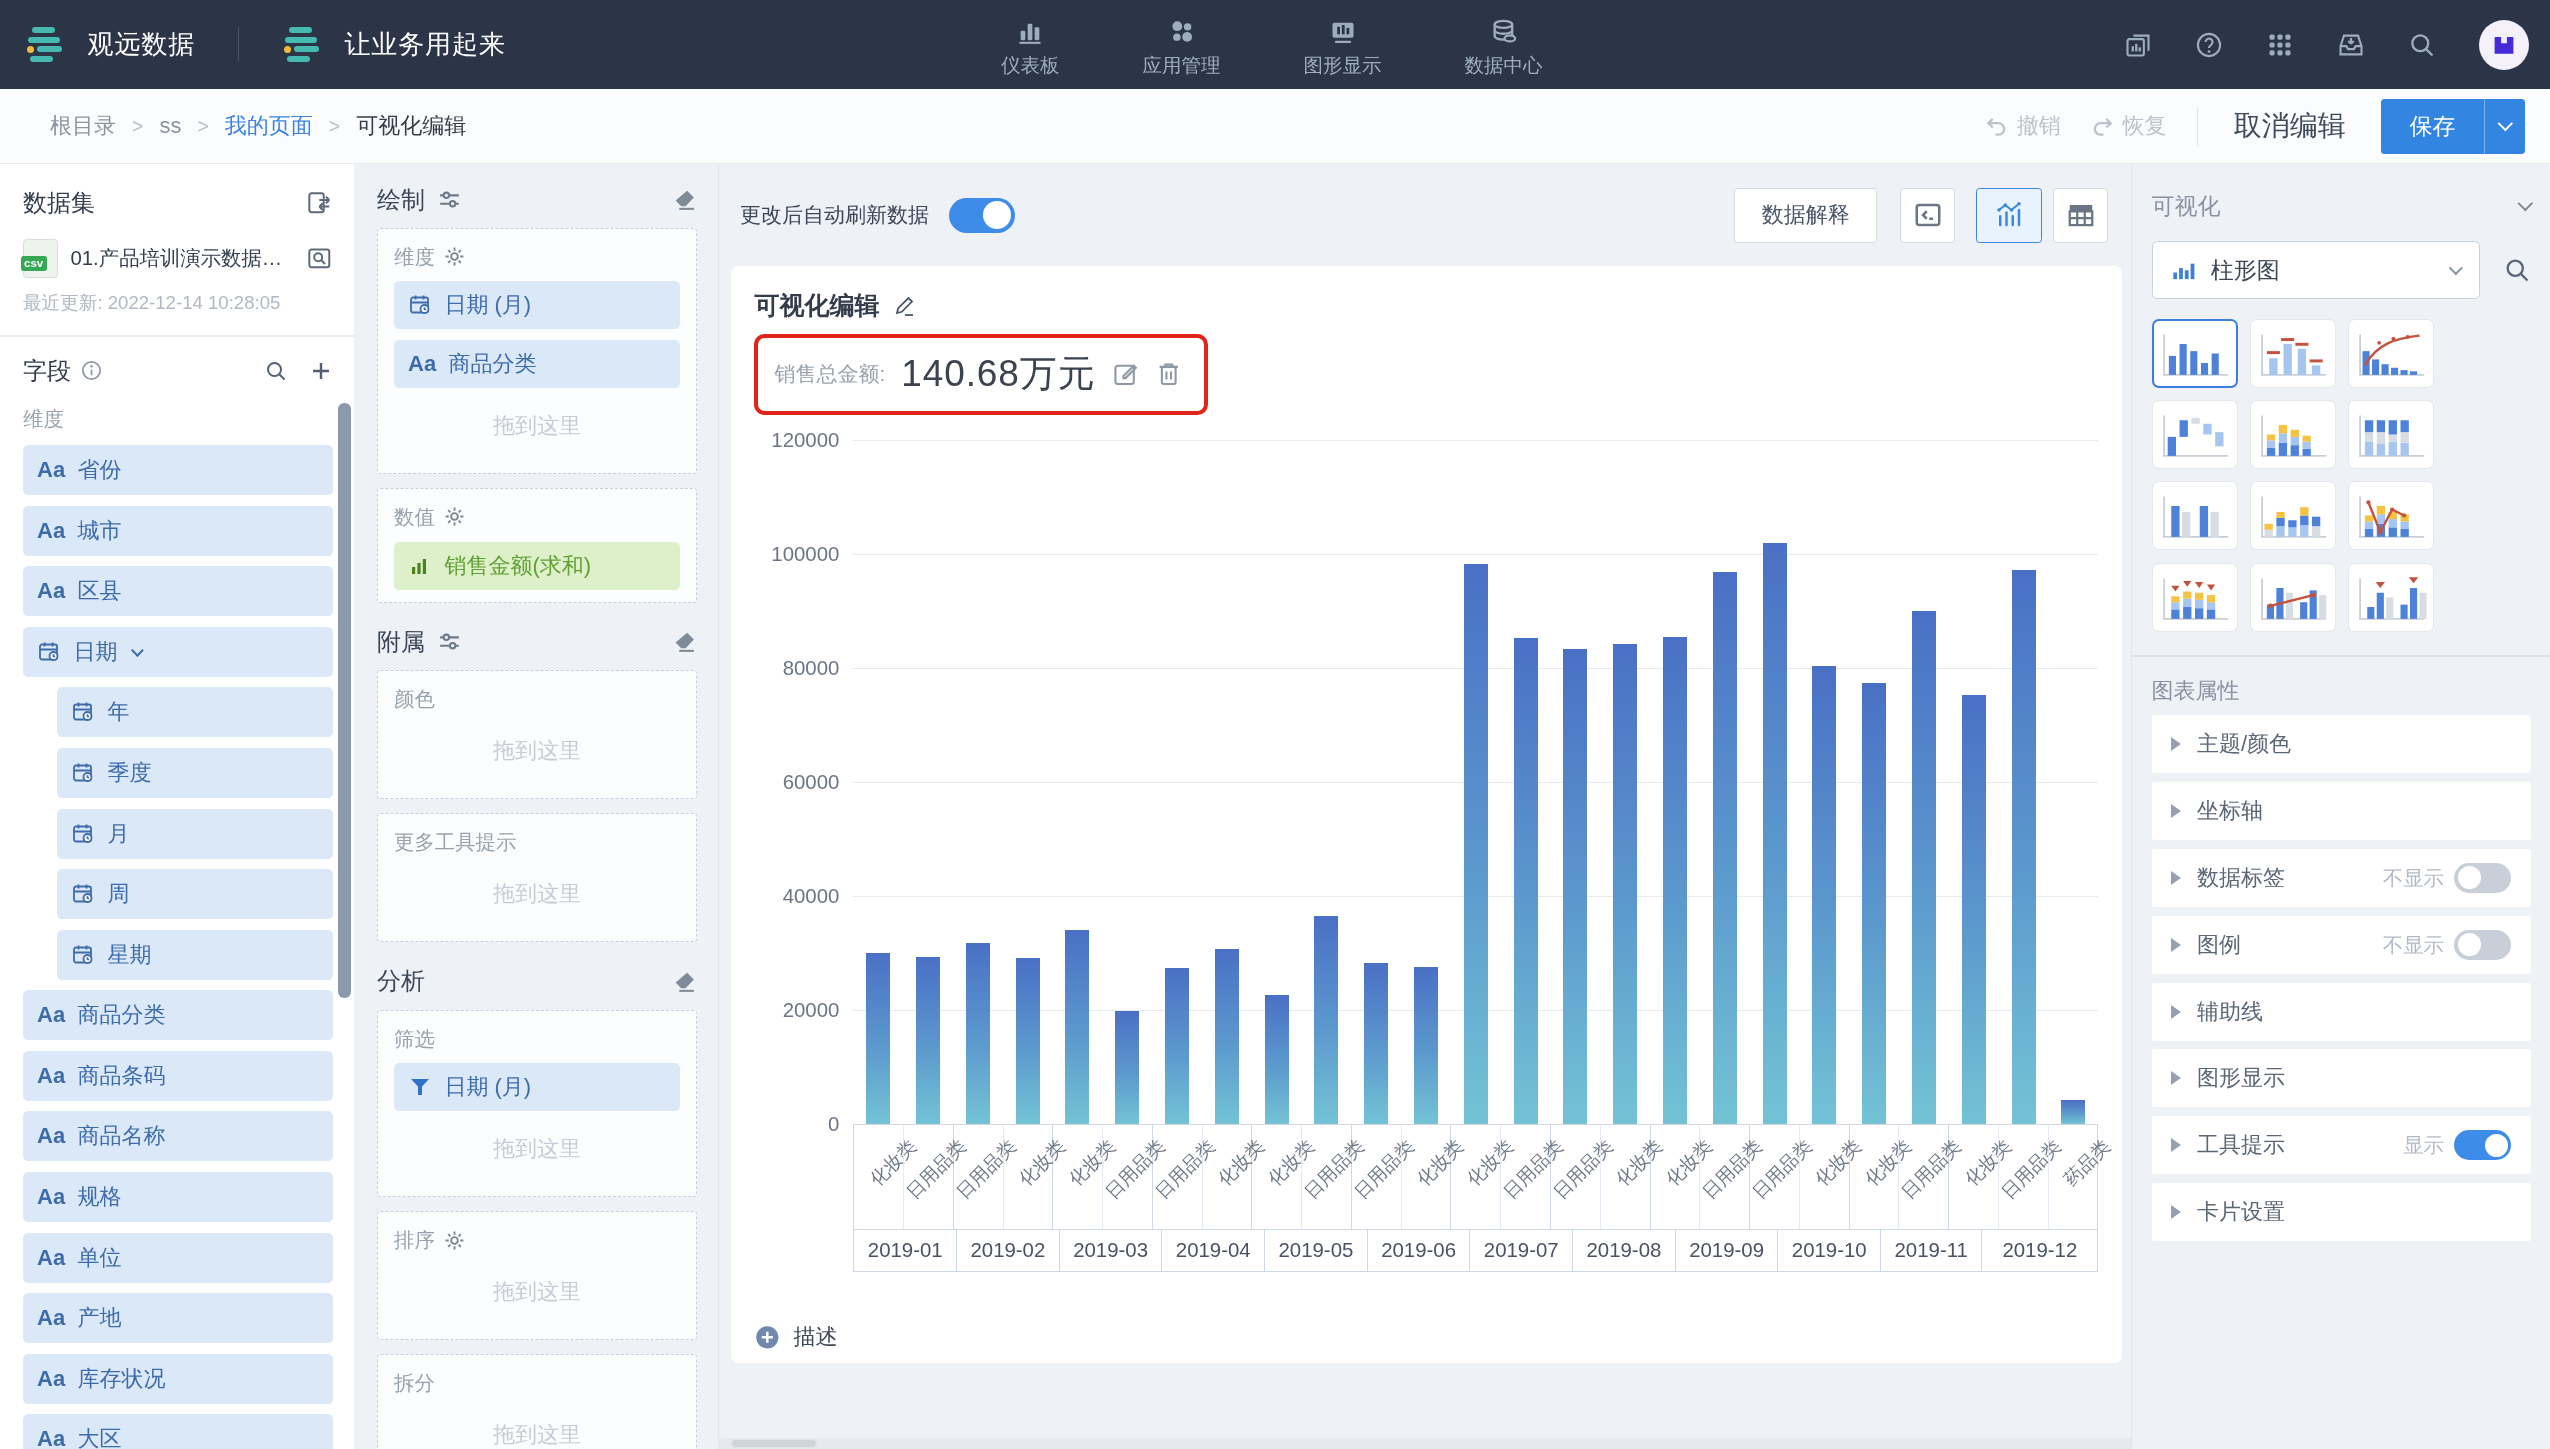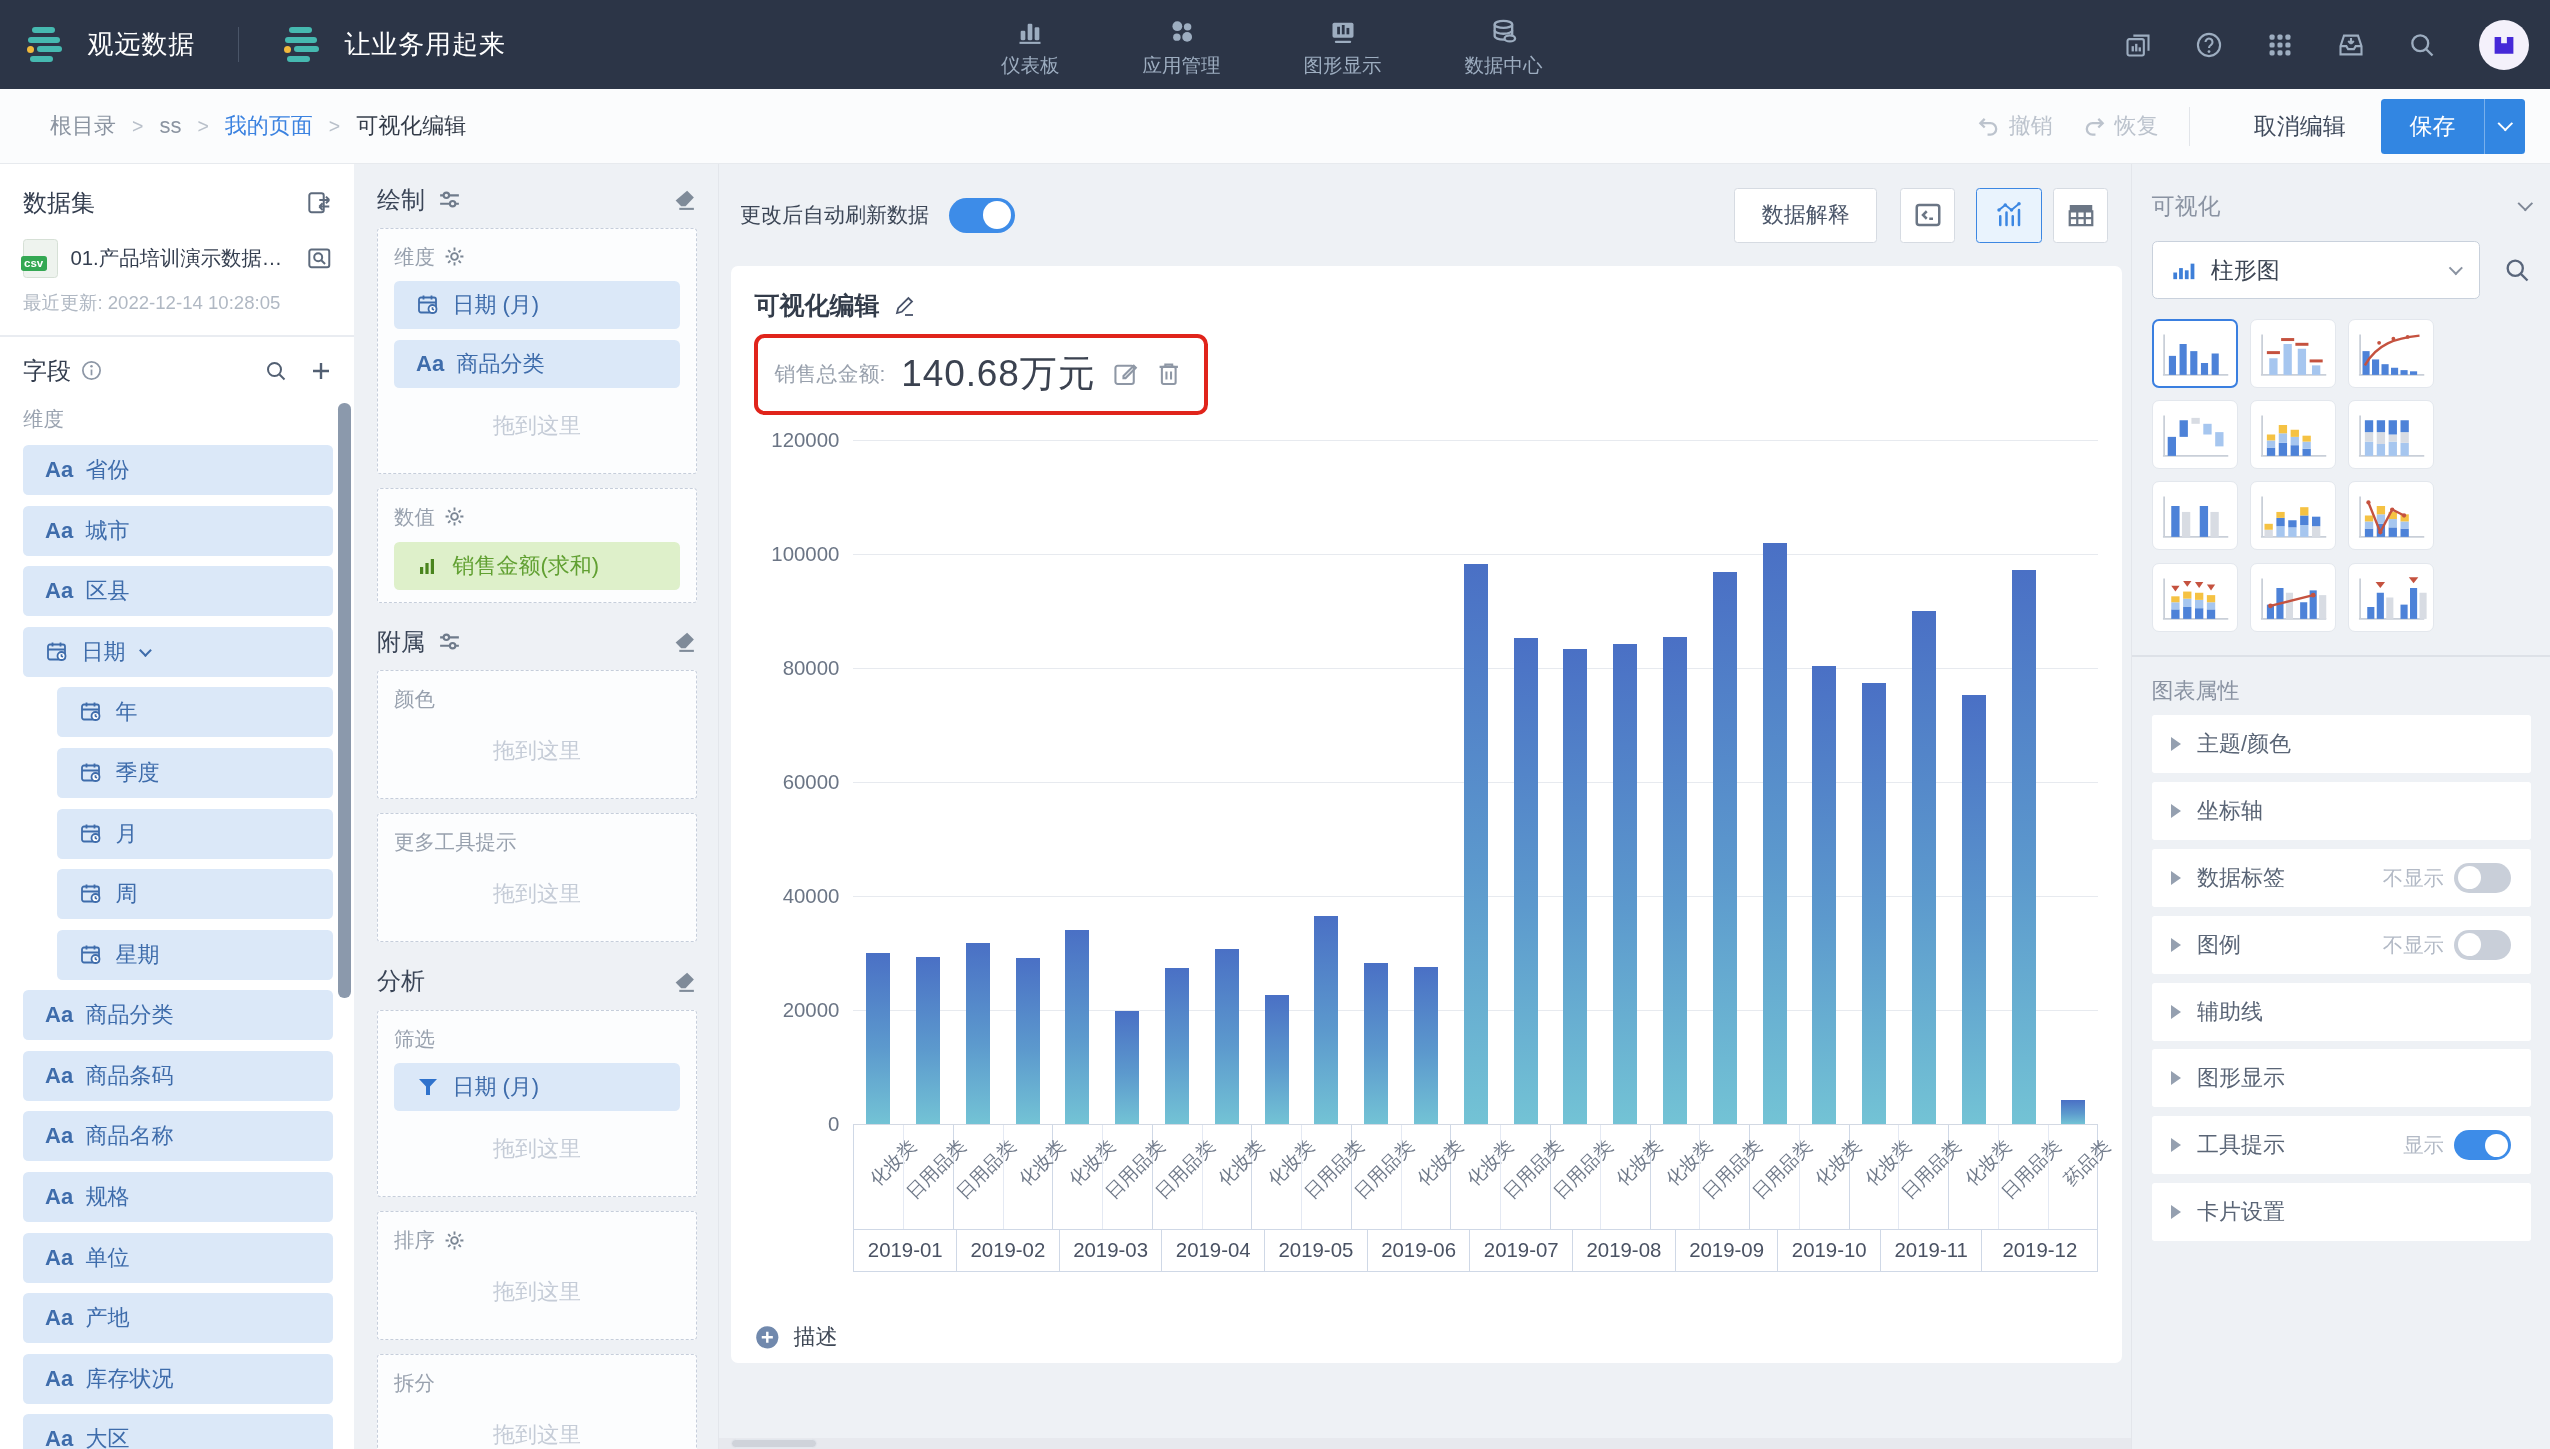--- a/index.html
+++ b/index.html
@@ -31,21 +31,21 @@
   
   .subbar { height:75px; background:#fbfcfd; border-bottom:1.8px solid #e7eaee; display:flex; align-items:center; justify-content:space-between; padding:0 25px 0 50px; }
   .crumbs { display:flex; align-items:center; gap:16px; font-size:22px; color:#8b94a1; }
   .crumbs .sep { color:#b9c0ca; font-size:19.5px; }
   .crumbs .link-blue { color:#3b82e0; }
   .crumbs .current { color:#343c49; }
   .actions { display:flex; align-items:center; gap:30px; }
   .act-ghost { display:flex; align-items:center; gap:8.9px; font-size:22px; color:#bcc3cd; }
   .act-ghost svg { width:23px; height:23px; }
   .act-div { width:1.8px; height:39px; background:#e2e5ea; }
-  .act-cancel { font-size:23px; color:#3f4a5c; cursor:pointer; padding:0 5.3px;margin-left:28px; }
+  .act-cancel { font-size:28px; color:#3f4a5c; cursor:pointer; padding:0 5.3px; }
   .save-btn { display:flex; height:55px; border-radius:3.5px; overflow:hidden; background:#3286e2; color:#fff; cursor:pointer; }
   .save-main { width:103px; display:flex; align-items:center; justify-content:center; font-size:23px; }
   .save-caret { width:41px; display:flex; align-items:center; justify-content:center; border-left:0.9px solid rgba(255,255,255,.35); }
   .chev { width:10.6px; height:10.6px; border-right:2.7px solid currentColor; border-bottom:2.7px solid currentColor; transform:rotate(45deg); margin-top:-5.3px; }
 
   
   .main { display:flex; height:1286px; position:relative; }
 
   
   .ds-panel { width:354px; background:#fff; padding:23px 21px 0 23px; position:relative; flex:0 0 auto; overflow:hidden; }
@@ -59,21 +59,21 @@
   .ds-row svg { width:26.6px; height:26.6px; color:#5d6a7c; flex:0 0 auto; }
   .ds-updated { margin-top:12.4px; font-size:18.6px; color:#b0b8c3; }
   .ds-div { height:1.8px; background:#e9ecf1; margin:19.5px -21px 0 -23px; }
   .fields-head { display:flex; align-items:center; margin-top:17.7px; }
   .fields-title { font-size:24px; color:#333d4e; display:flex; align-items:center; gap:8.9px; }
   .fields-title svg { width:23px; height:23px; color:#8d97a6; }
   .fields-tools { margin-left:auto; display:flex; align-items:center; gap:21px; color:#525f72; }
   .fields-tools svg { width:24px; height:24px; }
   .group-label { margin-top:17.7px; font-size:20.4px; color:#9aa3b0; }
   .chip-list { margin-top:12.4px; }
-  .chip { height:50px; border-radius:5.3px; background:#dbe8f8; color:#3e6cab; display:flex; align-items:center; gap:12.4px; padding:0 22px; font-size:22px; margin-bottom:10.6px; cursor:grab; }
+  .chip { height:50px; border-radius:5.3px; background:#dbe8f8; color:#3e6cab; display:flex; align-items:center; gap:12.4px; padding:0 14px; font-size:22px; margin-bottom:10.6px; cursor:grab; }
   .chip.indent { margin-left:34px; }
   .chip.green { background:#def0ca; color:#5c724d; }
   .chip .aa { font-size:22px; font-weight:bold; color:inherit; }
   .chip svg { width:24px; height:24px; flex:0 0 auto; }
   .chip .chev-sm { width:8.9px; height:8.9px; border-right:2.2px solid #3e6cab; border-bottom:2.2px solid #3e6cab; transform:rotate(45deg); margin-left:3.5px; margin-top:-3.5px; }
   .v-thumb { position:absolute; right:3.5px; top:239px; width:12.4px; height:595px; border-radius:6.2px; background:#8b99ac; }
 
   
   .draw-panel { width:365px; flex:0 0 auto; padding:19.5px 21px 0 23px; border-right:1.8px solid #e3e6eb; overflow:hidden; }
   .sec-head { display:flex; align-items:center; gap:12.4px; margin:23px 0 12.4px; }

